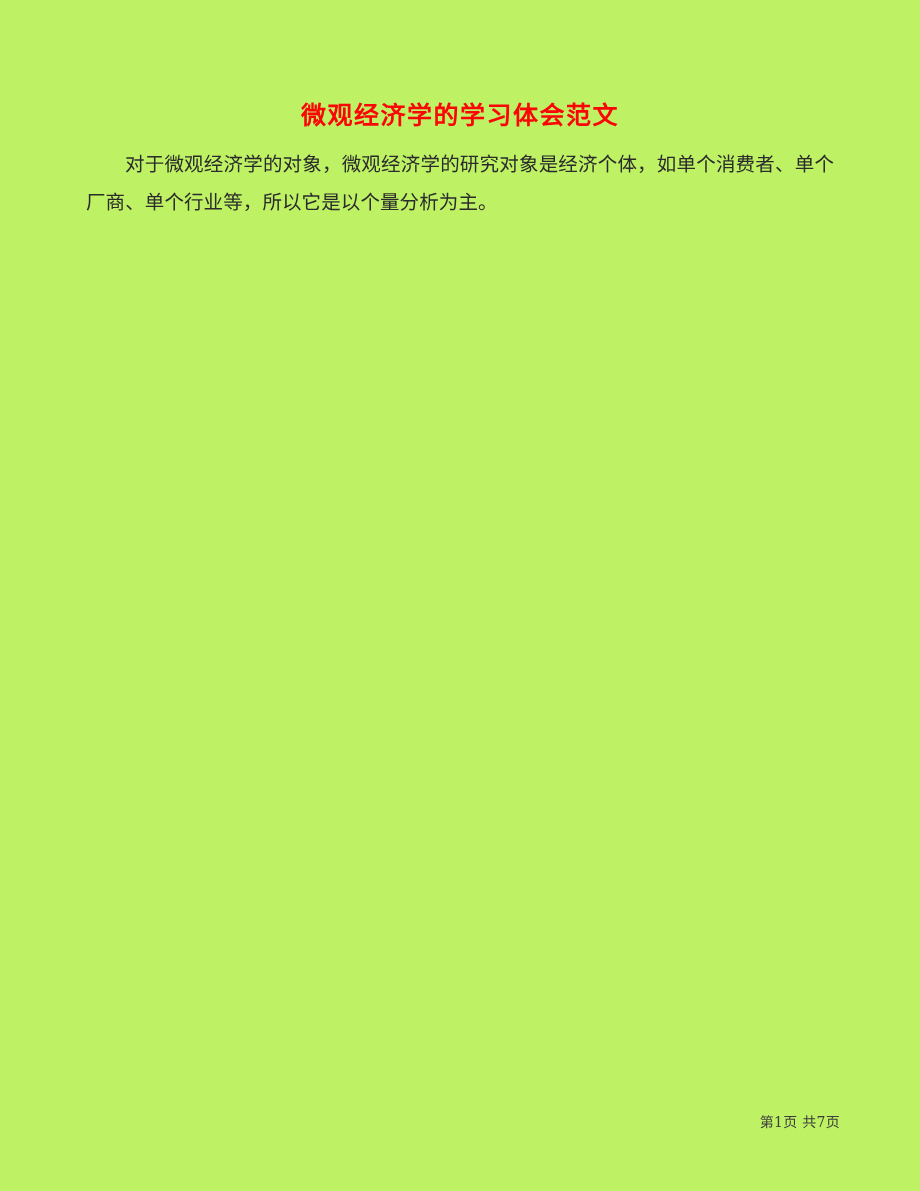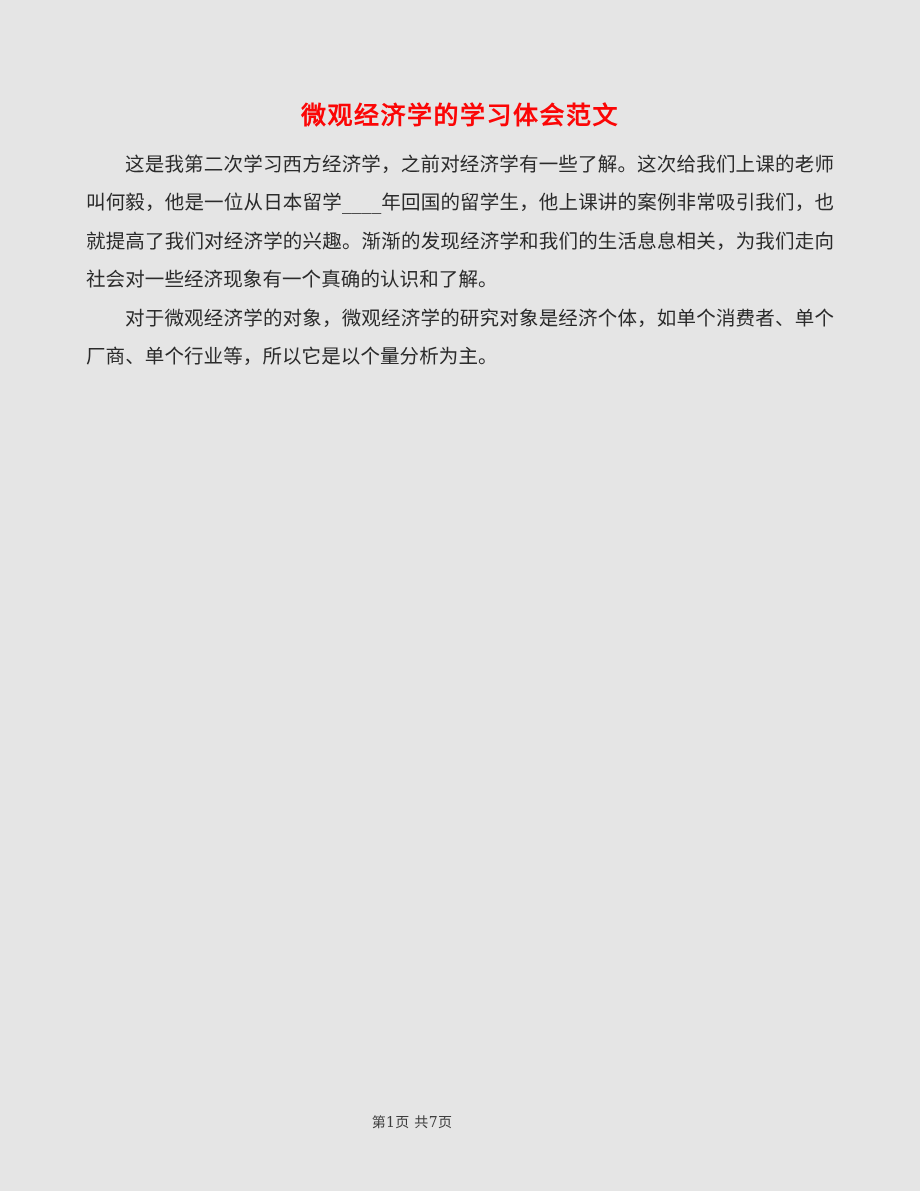--- a/index.html
+++ b/index.html
@@ -11,21 +11,21 @@
 
   body {
     font-family: "Liberation Serif", "DejaVu Serif", serif;
   }
 
   .page {
     position: relative;
     width: 920px;
     height: 1191px;
     margin: 0 auto;
-    background: #e5e5e5;
+    background: #bef264;
     overflow: hidden;
     box-sizing: border-box;
   }
 
   .doc-title {
     position: absolute;
     top: 100px;
     left: 0;
     width: 920px;
     text-align: center;
@@ -54,38 +54,37 @@
     text-align: justify;
     text-justify: inter-character;
     text-indent: 39px;
     letter-spacing: 0.1px;
     word-break: break-all;
     -webkit-font-smoothing: antialiased;
   }
 
   .footer {
     position: absolute;
-    left: 0;
+    left: 16px;
     top: 1112px;
     width: 824px;
-    text-align: center;
+    text-align: right;
     font-family: "DejaVu Serif", "Liberation Serif", serif;
     font-size: 14px;
     line-height: 20px;
     color: #3d3d3d;
     letter-spacing: 0.3px;
   }
 </style>
 </head>
 <body>
 
 <div class="page">
 
   <div class="doc-title">微观经济学的学习体会范文</div>
 
   <div class="body-wrap">
-    <p class="para">这是我第二次学习西方经济学，之前对经济学有一些了解。这次给我们上课的老师叫何毅，他是一位从日本留学____年回国的留学生，他上课讲的案例非常吸引我们，也就提高了我们对经济学的兴趣。渐渐的发现经济学和我们的生活息息相关，为我们走向社会对一些经济现象有一个真确的认识和了解。</p>
     <p class="para">对于微观经济学的对象，微观经济学的研究对象是经济个体，如单个消费者、单个厂商、单个行业等，所以它是以个量分析为主。</p>
   </div>
 
   <div class="footer">第1页 共7页</div>
 
 </div>
 
 </body></html>

